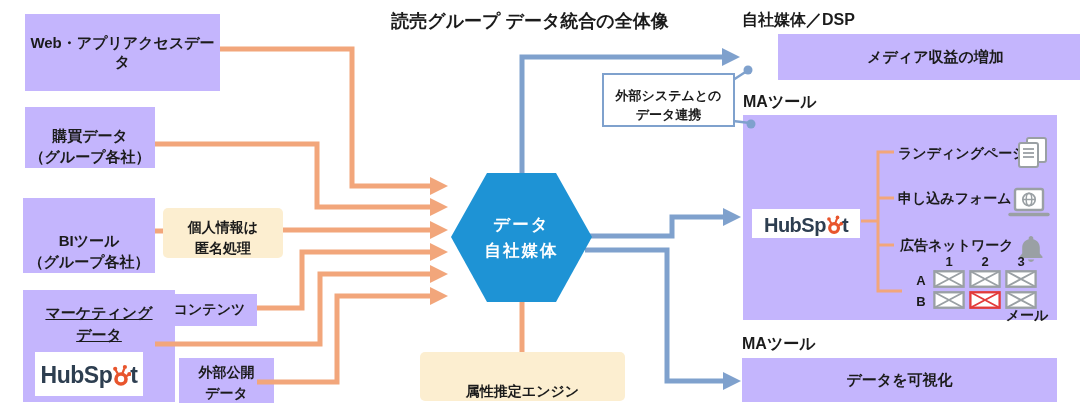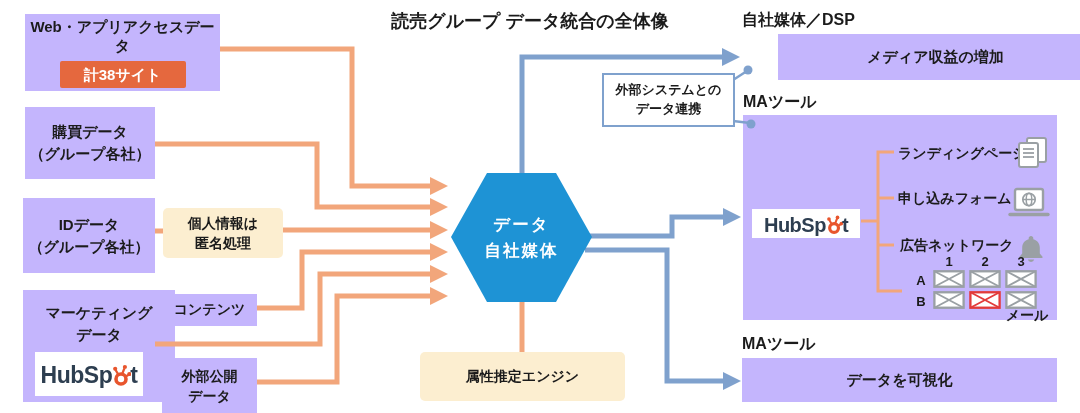--- a/index.html
+++ b/index.html
@@ -45,21 +45,21 @@
   .hs { display:flex; align-items:flex-end; font-weight:700; color:#2D3E50; letter-spacing:-0.5px; line-height:1; }
   .hs-lg { font-size:23px; }
   .hs-sm { font-size:20px; }
   .hs svg { margin:0 -1px 0 0; }
   .env { position:absolute; z-index:3; }
   .env rect { fill:#ffffff; stroke:#9AA0A4; stroke-width:2.2; }
   .env path { fill:none; stroke:#9AA0A4; stroke-width:1.8; }
   .env-red rect { stroke:#E23B3B; }
   .env-red path { stroke:#E23B3B; }
   .icon { position:absolute; z-index:3; }
-  .lh14 { line-height:1.45; }
+  .lh14 { line-height:1.45;justify-content:flex-end; }
 </style>
 </head>
 <body>
 
 <svg class="svg-layer" width="1080" height="413" viewBox="0 0 1080 413">
 
   <g stroke="#F2A67B" stroke-width="5" fill="none">
     <path d="M220 49 H352 V186 H430"></path>
     <path d="M155 144 H317 V207 H430"></path>
     <path d="M155 231 H164"></path>
@@ -103,34 +103,33 @@
     <path d="M861 221 H878"></path>
   </g>
 
   <polygon points="487,173 556,173 592,237 556,302 487,302 451,237" fill="#1E93D5"></polygon>
 </svg>
 
 <div class="lab title" style="left:310px; top:9px; width:440px;">読売グループ データ統合の全体像</div>
 
 <div class="gbox" style="left:25px; top:14px; width:195px; height:77px;">
   <div class="fs15">Web・アプリアクセスデータ</div>
-  <div class="badge">計38サイト</div>
-</div>
-
-<div class="gbox fs15 lh14" style="left:25px; top:107px; width:130px; height:72px;">
+</div>
+
+<div class="gbox fs15 lh14" style="left:25px; top:107px; width:130px; height:61px;">
   <div>購買データ</div>
   <div>（グループ各社）</div>
 </div>
 
 <div class="gbox fs15 lh14" style="left:23px; top:198px; width:132px; height:75px;">
-  <div>IDデータ</div>
+  <div>BIツール</div>
   <div>（グループ各社）</div>
 </div>
 
-<div class="gbox fs15 lh14" style="left:23px; top:290px; width:152px; height:112px; justify-content:flex-start; padding-top:12px;">
+<div class="gbox fs15 lh14" style="left:23px; top:290px; width:152px; height:112px; justify-content:flex-start; padding-top:12px;text-decoration:underline;">
   <div>マーケティング</div>
   <div>データ</div>
 </div>
 <div class="whitepatch" style="left:35px; top:352px; width:108px; height:44px;">
   <div class="hs hs-lg">
     <span>HubSp</span>
     <svg width="19" height="25" viewBox="0 0 19 25">
       <circle cx="9" cy="17" r="5" fill="#ffffff" stroke="#E8552D" stroke-width="3.6"></circle>
       <g stroke="#E8552D" stroke-width="2.3">
         <path d="M6.6 13 L3.6 8"></path>
@@ -147,21 +146,21 @@
 
 <div class="cream fs14 lh14" style="left:163px; top:208px; width:120px; height:50px;">
   <div>個人情報は</div>
   <div>匿名処理</div>
 </div>
 
 <div class="gbox fs14" style="left:162px; top:294px; width:95px; height:32px;">
   <div>コンテンツ</div>
 </div>
 
-<div class="gbox fs14 lh14" style="left:162px; top:358px; width:95px; height:56px;">
+<div class="gbox fs14 lh14" style="left:179px; top:358px; width:95px; height:45px;">
   <div>外部公開</div>
   <div>データ</div>
 </div>
 
 <div class="hexlabel" style="left:451px; top:173px; width:141px; height:129px;">
   <div>データ</div>
   <div>自社媒体</div>
 </div>
 
 <div class="cream fs14 lh14" style="left:420px; top:352px; width:205px; height:49px;">

